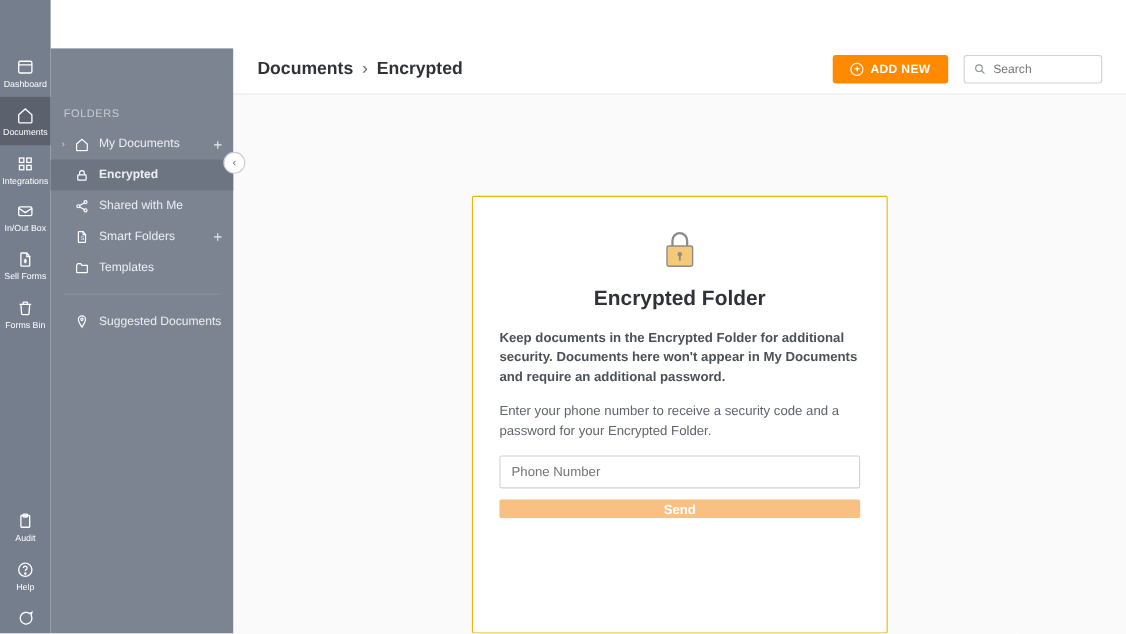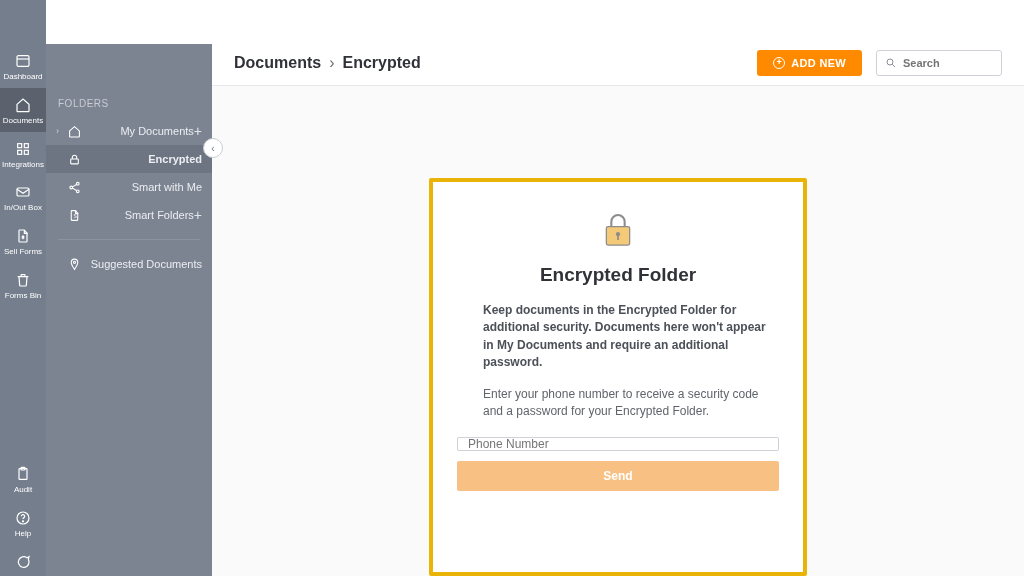--- a/index.html
+++ b/index.html
@@ -52,21 +52,21 @@
   display: flex;
   align-items: center;
   padding: 6px 10px;
   font-size: 11px;
   color: #eceef1;
   cursor: pointer;
   position: relative;
 }
 .folder-item .chevron { width: 10px; font-size: 9px; color: #d0d3d9; }
 .folder-item .fi-ico { width: 16px; height: 16px; margin-right: 8px; display: flex; align-items: center; justify-content: center; }
-.folder-item .fi-label { flex: 1; text-align: right; }
+.folder-item .fi-label { flex: 1; }
 .folder-item .fi-plus { font-size: 14px; color: #e3e5e9; }
 .folder-item.active { background: #6d7583; font-weight: 600; }
 .nav2-div { height: 1px; background: #8b92a0; margin: 10px 12px; }
 
 .collapse-btn {
   position: absolute;
   right: -11px;
   top: 94px;
   width: 20px; height: 20px;
   border-radius: 50%;
@@ -119,49 +119,49 @@
   height: 26px;
   width: 126px;
   border: 1px solid #cfd2d8;
   border-radius: 3px;
   background: #fff;
   display: flex;
   align-items: center;
   padding: 0 8px;
   gap: 6px;
 }
-.search-wrap input { border: none; outline: none; font-size: 11px; width: 100%; background: transparent; font-weight: bold; }
+.search-wrap input { border: none; outline: none; font-size: 11px; width: 100%; background: transparent; }
 .search-wrap .mag { color: #8a8f99; }
 
 .content { flex: 1; display: flex; justify-content: center; padding-top: 92px; }
 .card {
   width: 378px;
   background: #fff;
-  border: 4px solid #eab308;
+  border: 1px solid #eab308;
   border-radius: 2px;
   padding: 28px 24px 26px;
   text-align: center;
 }
 .lock-wrap { display: flex; justify-content: center; margin-bottom: 14px; }
 .card h2 { font-size: 19px; color: #303238; font-weight: 600; margin-bottom: 16px; }
-.card p { font-size: 12px; color: #60646c; text-align: left; line-height: 1.45; margin-bottom: 14px; margin-left: 26px; }
+.card p { font-size: 12px; color: #60646c; text-align: left; line-height: 1.45; margin-bottom: 14px; }
 .card p.strong { font-weight: 700; color: #4c5058; }
 .phone-input {
   width: 100%;
-  height: 14px;
+  height: 30px;
   border: 1px solid #cfd2d8;
   border-radius: 2px;
   padding: 0 10px;
   font-size: 12px;
   outline: none;
   margin-bottom: 10px;
 }
 .send-btn {
   width: 100%;
-  height: 30px;
+  height: 17px;
   background: #f9c083;
   color: #fff;
   border: none;
   border-radius: 2px;
   font-size: 12px;
   font-weight: 600;
   cursor: pointer;
 }
 
 svg { display: block; }
@@ -284,36 +284,45 @@
     <div class="folder-item">
       <span class="chevron"></span>
       <span class="fi-ico">
         <svg width="13" height="13" viewBox="0 0 24 24" fill="none" stroke="#fff" stroke-width="2">
             <circle cx="18" cy="5" r="2.5"></circle>
             <circle cx="6" cy="12" r="2.5"></circle>
             <circle cx="18" cy="19" r="2.5"></circle>
             <path d="M8.2 10.8l7.6-4.4M8.2 13.2l7.6 4.4"></path>
           </svg>
       </span>
-      <span class="fi-label">Smart with Me</span>
+      <span class="fi-label">Shared with Me</span>
     </div>
 
     <div class="folder-item">
       <span class="chevron"></span>
       <span class="fi-ico">
         <svg width="13" height="13" viewBox="0 0 24 24" fill="none" stroke="#fff" stroke-width="2">
             <path d="M14 3H7a1 1 0 0 0-1 1v16a1 1 0 0 0 1 1h10a1 1 0 0 0 1-1V8z"></path>
             <path d="M14 3v5h5"></path>
             <text x="10" y="17" font-size="9" fill="#fff" stroke="none">S</text>
           </svg>
       </span>
       <span class="fi-label">Smart Folders</span>
       <span class="fi-plus">+</span>
     </div>
 
+    <div class="folder-item">
+      <span class="chevron"></span>
+      <span class="fi-ico">
+        <svg width="13" height="13" viewBox="0 0 24 24" fill="none" stroke="#fff" stroke-width="2">
+            <path d="M3 8l2-3h5l2 3h9v11a1 1 0 0 1-1 1H4a1 1 0 0 1-1-1z"></path>
+          </svg>
+      </span>
+      <span class="fi-label">Templates</span>
+    </div>
 
     <div class="nav2-div"></div>
 
     <div class="folder-item">
       <span class="chevron"></span>
       <span class="fi-ico">
         <svg width="13" height="13" viewBox="0 0 24 24" fill="none" stroke="#fff" stroke-width="2">
             <path d="M12 2a6 6 0 0 0-6 6c0 4.5 6 13 6 13s6-8.5 6-13a6 6 0 0 0-6-6z"></path>
             <circle cx="12" cy="8" r="2"></circle>
           </svg>

